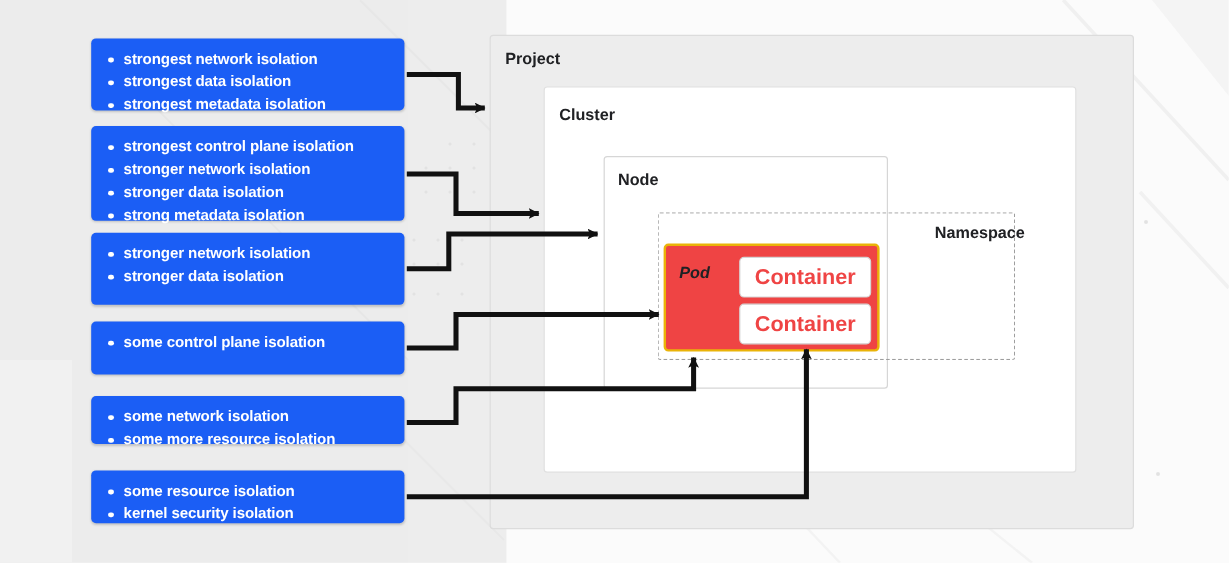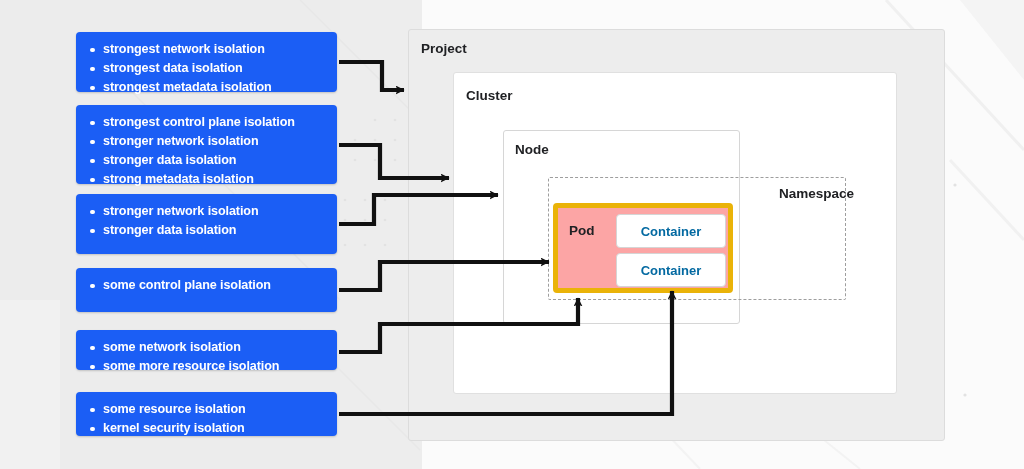--- a/index.html
+++ b/index.html
@@ -70,29 +70,29 @@
     background:#ffffff;border:1px solid #d6d6d6;border-radius:3px;
   }
   #node > .hlabel{left:11px;top:11px;}
   #namespace{
     left:548px;top:177px;width:298px;height:123px;
     background:transparent;border:1.5px dashed #9e9e9e;border-radius:2px;
   }
   #namespace > .hlabel{left:200px;top:8px;margin-left:30px;}
   #pod{
     left:553px;top:203px;width:180px;height:90px;
-    background:#fca5a5;border:5px solid #eab308;border-radius:4px;
+    background:#ef4444;border:2px solid #eab308;border-radius:4px;font-style:italic;
   }
   #pod > .hlabel{left:11px;top:15px;}
   .container-box{
     position:absolute;
     background:#ffffff;border:1px solid #d5d5d5;border-radius:4px;
     box-sizing:border-box;
     display:flex;align-items:center;justify-content:center;
-    font-size:13px;font-weight:bold;color:#0369a1;
+    font-size:18px;font-weight:bold;color:#ef4444;
   }
   #container1{left:616px;top:214px;width:110px;height:34px;}
   #container2{left:616px;top:253px;width:110px;height:34px;}
 
   
   #wires{position:absolute;left:0;top:0;width:1024px;height:469px;}
 </style>
 </head>
 <body>
 

